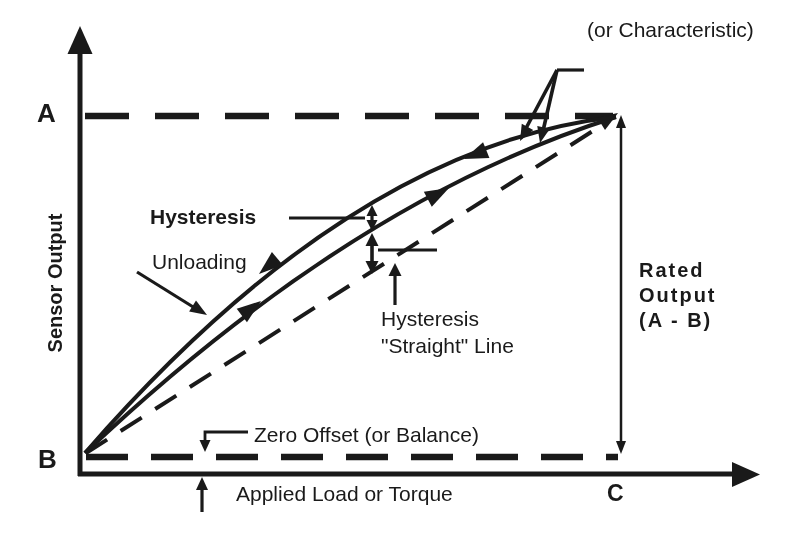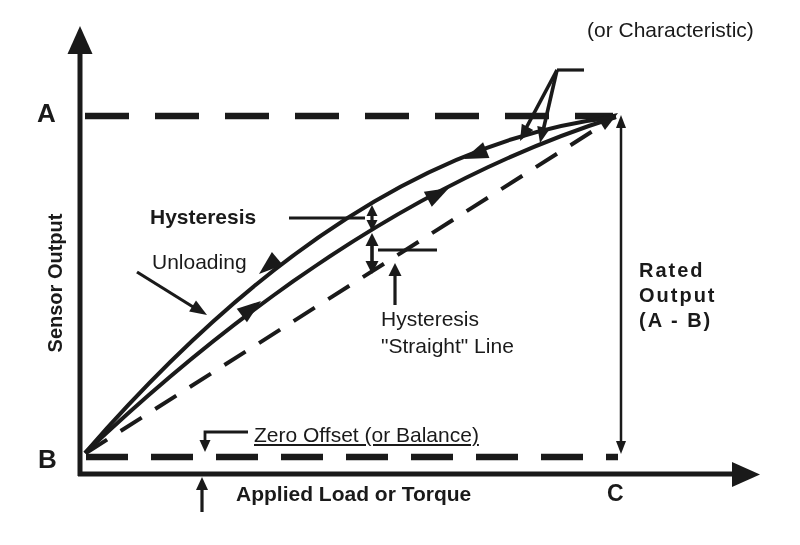--- a/index.html
+++ b/index.html
@@ -15,21 +15,21 @@
     overflow: hidden;
   }
   .stage svg { position: absolute; left: 0; top: 0; }
   .lbl {
     position: absolute;
     color: var(--ink, #1a1a1a);
     font-size: 21px;
     line-height: 27px;
     white-space: nowrap;
   }
-  .lbl.bold { font-weight: bold; }
+  .lbl.bold { font-weight: normal; }
   .axis-letter {
     position: absolute;
     font-weight: bold;
     font-size: 26px;
     line-height: 26px;
     letter-spacing: 1px;
     color: var(--ink, #1a1a1a);
     white-space: nowrap;
   }
   .y-title {
@@ -160,17 +160,17 @@
     <div>Hysteresis</div>
     <div>"Straight" Line</div>
   </div>
 
   <div class="rated">
     <div>Rated</div>
     <div>Output</div>
     <div>(A - B)</div>
   </div>
 
-  <div class="lbl" style="left:254px; top:421px;text-decoration:underline;">Zero Offset (or Balance)</div>
+  <div class="lbl" style="left:254px; top:421px;">Zero Offset (or Balance)</div>
 
   <div class="lbl bold" style="left:236px; top:480px;">Applied Load or Torque</div>
 
 </div>
 
 </body></html>

